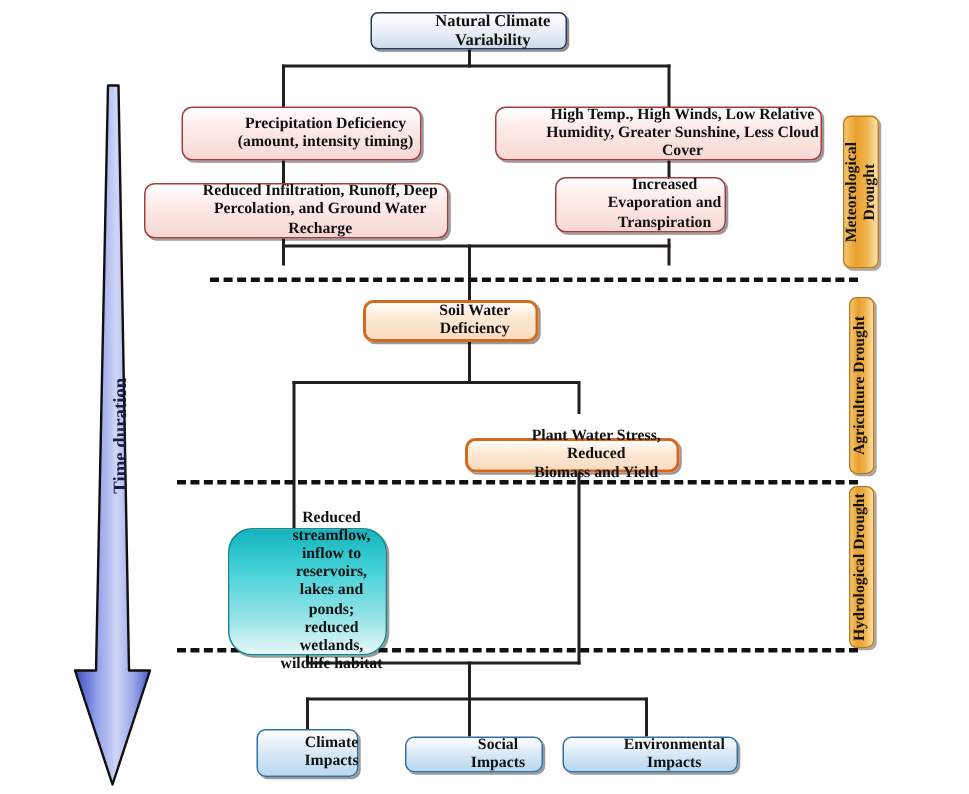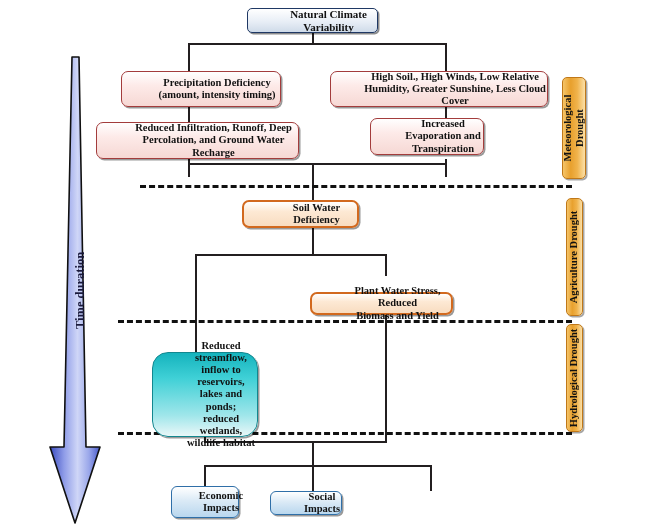--- a/index.html
+++ b/index.html
@@ -153,21 +153,21 @@
 
   <div class="node red" style="left:121px;top:71px;width:160px;height:36px;">
     <div>
       <div>Precipitation Deficiency</div>
       <div>(amount, intensity timing)</div>
     </div>
   </div>
 
   <div class="node red" style="left:330px;top:71px;width:218px;height:36px;">
     <div>
-      <div>High Soil., High Winds, Low Relative</div>
+      <div>High Temp., High Winds, Low Relative</div>
       <div>Humidity, Greater Sunshine, Less Cloud Cover</div>
     </div>
   </div>
 
   <div class="node red" style="left:96px;top:122px;width:203px;height:37px;">
     <div>
       <div>Reduced Infiltration, Runoff, Deep</div>
       <div>Percolation, and Ground Water Recharge</div>
     </div>
   </div>
@@ -195,29 +195,32 @@
       <div>Reduced streamflow,</div>
       <div>inflow to reservoirs,</div>
       <div>lakes and ponds;</div>
       <div>reduced wetlands,</div>
       <div>wildlife habitat</div>
     </div>
   </div>
 
   <div class="node blue" style="left:171px;top:486px;width:68px;height:32px;">
     <div>
-      <div>Economic</div>
+      <div>Climate</div>
       <div>Impacts</div>
     </div>
   </div>
 
-  <div class="node blue" style="left:270px;top:491px;width:72px;height:24px;">
+  <div class="node blue" style="left:270px;top:491px;width:92px;height:24px;">
     <span>Social Impacts</span>
   </div>
 
+  <div class="node blue" style="left:375px;top:491px;width:117px;height:24px;">
+    <span>Environmental Impacts</span>
+  </div>
 
   <div class="vlabel" style="left:562px;top:77px;width:24px;height:102px;">
     <div class="txt">
       <div>Meteorological</div>
       <div>Drought</div>
     </div>
   </div>
 
   <div class="vlabel" style="left:566px;top:198px;width:17px;height:118px;">
     <div class="txt">

